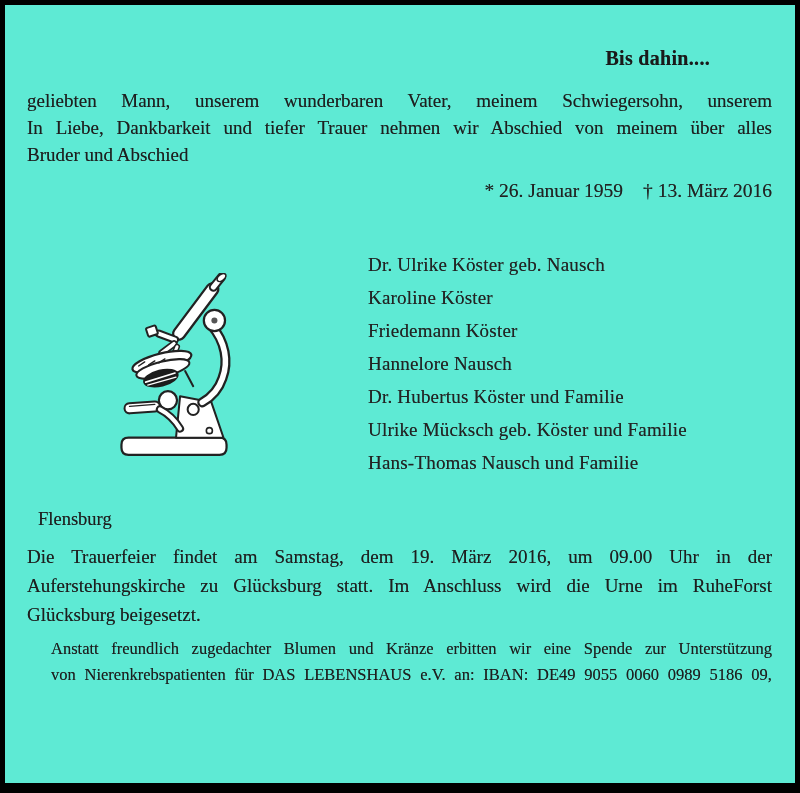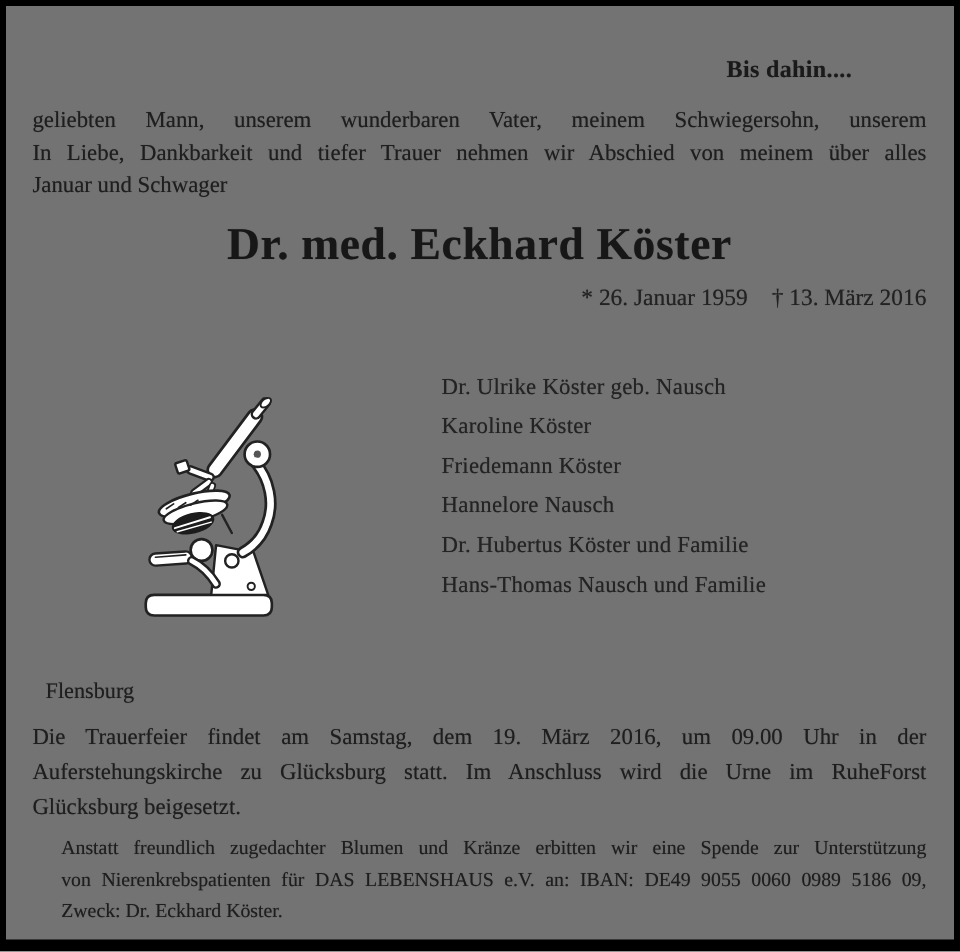--- a/index.html
+++ b/index.html
@@ -2,21 +2,21 @@
 <html lang="de"><head>
 <meta charset="utf-8">
 <style>
   html, body { margin: 0; padding: 0; background: #ffffff; }
 
   .page {
     position: relative;
     width: 800px;
     height: 793px;
     box-sizing: border-box;
-    background: #737373;
+    background: #5eead4;
     border-top: 5px solid #000;
     border-left: 5px solid #000;
     border-right: 5px solid #000;
     border-bottom: 10px solid #000;
     font-family: "Liberation Serif", "DejaVu Serif", serif;
     color: #1e1e1e;
     overflow: hidden;
     text-shadow: 0 0 0.6px rgba(25,25,25,0.55);
   }
   .inner { padding: 0 23px 0 22px; }
@@ -71,24 +71,23 @@
 <body>
 
 <div class="page">
   <div class="inner">
 
     <div class="motto">Bis dahin....</div>
 
     <div class="intro">
       <div class="jline">geliebten Mann, unserem wunderbaren Vater, meinem Schwiegersohn, unserem</div>
       <div class="jline">In Liebe, Dankbarkeit und tiefer Trauer nehmen wir Abschied von meinem über alles</div>
-      <div class="jline last">Januar und Schwager</div>
+      <div class="jline last">Bruder und Abschied</div>
     </div>
 
-    <div class="deceased">Dr. med. Eckhard Köster</div>
 
     <div class="dates">
       <span class="birth">* 26. Januar 1959</span><span class="death">† 13. März 2016</span>
     </div>
 
     <div class="middle">
 
       <div class="micro">
         <svg viewBox="0 0 110 190" xmlns="http://www.w3.org/2000/svg">
           <g stroke="#222" fill="none" stroke-linecap="round" stroke-linejoin="round">
@@ -141,33 +140,33 @@
           </g>
         </svg>
       </div>
 
       <div class="mourners">
         <div>Dr. Ulrike Köster geb. Nausch</div>
         <div>Karoline Köster</div>
         <div>Friedemann Köster</div>
         <div>Hannelore Nausch</div>
         <div>Dr. Hubertus Köster und Familie</div>
+        <div>Ulrike Mücksch geb. Köster und Familie</div>
         <div>Hans-Thomas Nausch und Familie</div>
       </div>
 
     </div>
 
     <div class="city">Flensburg</div>
 
     <div class="funeral">
       <div class="jline">Die Trauerfeier findet am Samstag, dem 19. März 2016, um 09.00 Uhr in der</div>
       <div class="jline">Auferstehungskirche zu Glücksburg statt. Im Anschluss wird die Urne im RuheForst</div>
       <div class="jline last">Glücksburg beigesetzt.</div>
     </div>
 
     <div class="donation">
       <div class="jline">Anstatt freundlich zugedachter Blumen und Kränze erbitten wir eine Spende zur Unterstützung</div>
       <div class="jline">von Nierenkrebspatienten für DAS LEBENSHAUS e.V. an: IBAN: DE49 9055 0060 0989 5186 09,</div>
-      <div class="jline last">Zweck: Dr. Eckhard Köster.</div>
     </div>
 
   </div>
 </div>
 
 </body></html>

